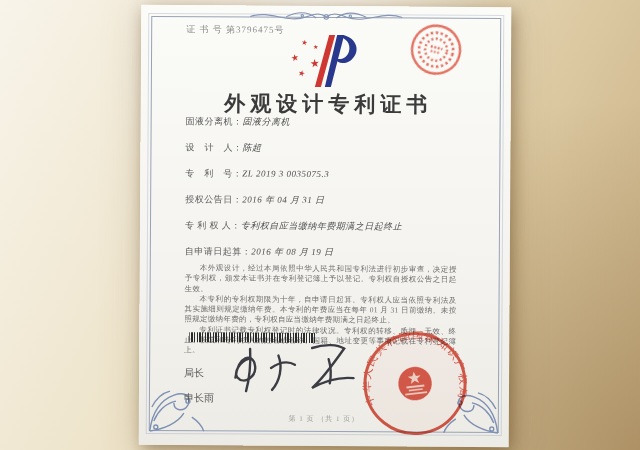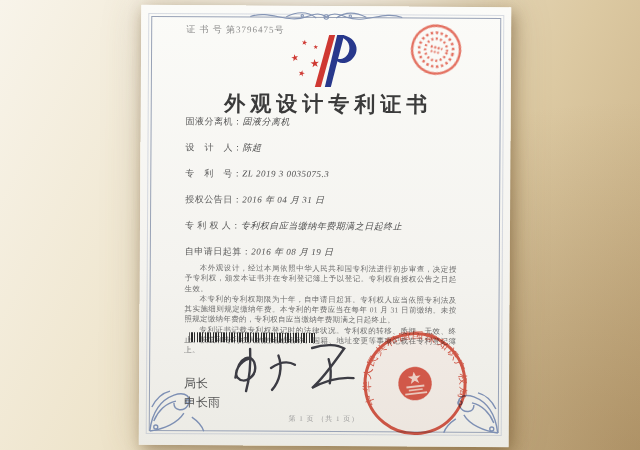--- a/index.html
+++ b/index.html
@@ -26,22 +26,22 @@
   .title{position:absolute;left:0;right:0;top:84px;text-align:center;
     font-size:21px;font-weight:bold;color:#3b3b3b;letter-spacing:5px;text-indent:5px;}
   .fields{position:absolute;left:45px;top:112px;right:48px;}
   .frow{font-size:9px;line-height:1;color:#5a5a5a;margin-bottom:17px;letter-spacing:.5px;white-space:nowrap;}
   .frow .val{color:#4f4f4f;font-style:italic;}
   .paras{position:absolute;left:45px;top:258px;width:272px;font-size:7.5px;line-height:10.3px;
     color:#6e6e6e;text-align:justify;letter-spacing:.3px;}
   .paras p{margin:0;text-indent:2em;}
   .barcode{position:absolute;left:50px;top:327px;width:126px;height:10px;
     background:repeating-linear-gradient(90deg,#2a2a2a 0 1px,transparent 1px 2px,#2a2a2a 2px 4px,transparent 4px 5px,#2a2a2a 5px 5.6px,transparent 5.6px 8px);}
-  .director{position:absolute;left:45px;top:372px;font-size:12px;color:#555;line-height:1;}
-  .director .name{display:block;margin-top:7px;}
+  .director{position:absolute;left:45px;top:363px;font-size:10px;color:#555;line-height:1;}
+  .director .name{display:block;margin-top:15px;}
   .signature{position:absolute;left:88px;top:333px;}
   .seal{position:absolute;left:221px;top:322px;mix-blend-mode:multiply;}
   .footer{position:absolute;left:0;right:0;top:408px;text-align:center;font-size:7px;color:#9a9a9a;letter-spacing:1px;}
 </style>
 </head>
 <body>
 
 <div id="stage">
   <div class="cert">
 

